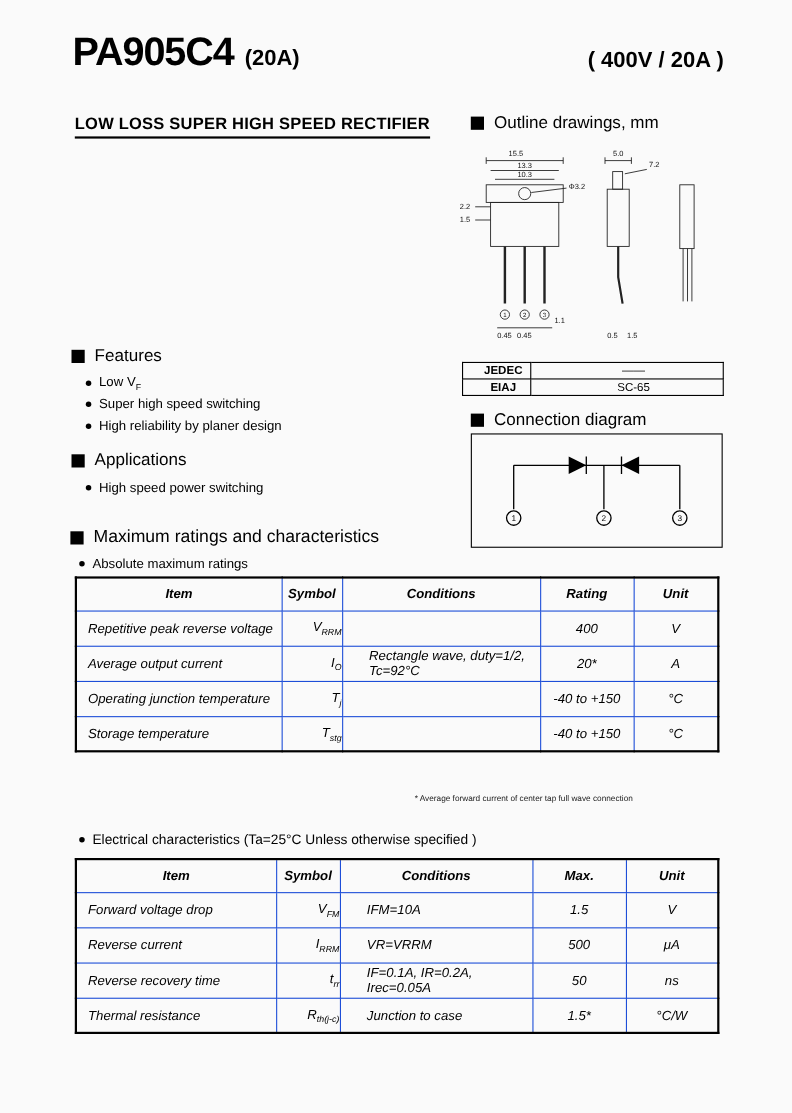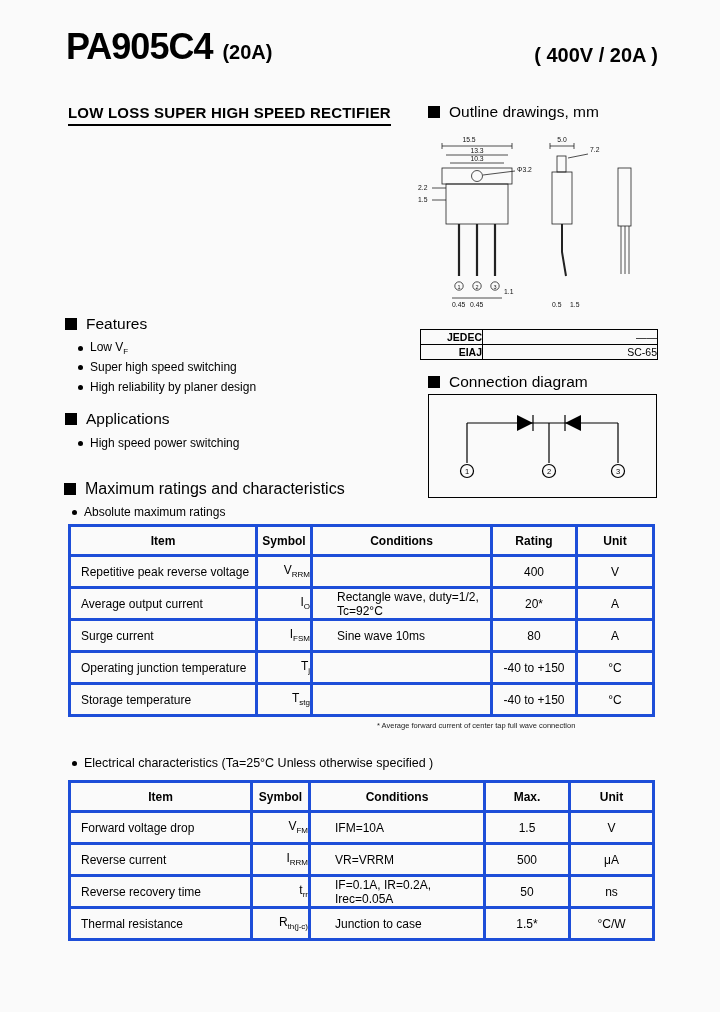--- a/index.html
+++ b/index.html
@@ -30,35 +30,35 @@
   .sec.big { font-size:16px; }
   .sq { width:12px; height:12px; background:#000; flex:none; }
 
   
   .bullet { position:absolute; display:flex; align-items:center; gap:7px; font-size:12px; }
   .blt { width:5px; height:5px; border-radius:50%; background:#000; flex:none; }
   .bullet sub { font-size:8px; }
 
   
   .dtable { position:absolute; border-collapse:collapse; table-layout:fixed; border:2px solid #000; }
-  .dtable th, .dtable td { border:3px solid #1d4ed8; overflow:hidden; }
+  .dtable th, .dtable td { border:1px solid #1d4ed8; overflow:hidden;font-style:italic; }
   .dtable th { font-size:12px; font-weight:bold; text-align:center; height:30px; }
   .dtable td { height:32px; font-size:12px; }
   .c-item { text-align:left; padding-left:10px; }
   .c-sym  { text-align:right; padding-left:7px; }
   .c-sym sub { font-size:8px; }
   .c-cond { text-align:left; padding-left:24px; font-size:11.5px; }
   .c-val  { text-align:center; }
   .c-unit { text-align:center; }
 
   .footnote { position:absolute; font-size:7.5px; text-align:left; color:#222; }
 
   
   .jtable { position:absolute; border-collapse:collapse; }
-  .jtable td { border:1px solid #000; height:15px; font-size:10.5px; text-align:right;padding-left:12px; }
+  .jtable td { border:1px solid #000; height:15px; font-size:10.5px; text-align:center;padding-left:12px; }
   .jl { width:62px; font-weight:bold; }
   .jv { width:175px; }
 
   
   .conn-box { position:absolute; border:1px solid #000; background:transparent; }
 
   svg text { font-family:"Liberation Sans", sans-serif; }
 </style>
 </head>
 <body>
@@ -235,27 +235,20 @@
         <td class="c-unit">V</td>
       </tr>
       <tr>
         <td class="c-item">Average output current</td>
         <td class="c-sym"><span>I</span><sub>O</sub></td>
         <td class="c-cond">Rectangle wave, duty=1/2, Tc=92°C</td>
         <td class="c-val">20*</td>
         <td class="c-unit">A</td>
       </tr>
       <tr>
-        <td class="c-item">Surge current</td>
-        <td class="c-sym"><span>I</span><sub>FSM</sub></td>
-        <td class="c-cond">Sine wave  10ms</td>
-        <td class="c-val">80</td>
-        <td class="c-unit">A</td>
-      </tr>
-      <tr>
         <td class="c-item">Operating junction temperature</td>
         <td class="c-sym"><span>T</span><sub>j</sub></td>
         <td class="c-cond"></td>
         <td class="c-val">-40  to +150</td>
         <td class="c-unit">°C</td>
       </tr>
       <tr>
         <td class="c-item">Storage temperature</td>
         <td class="c-sym"><span>T</span><sub>stg</sub></td>
         <td class="c-cond"></td>

